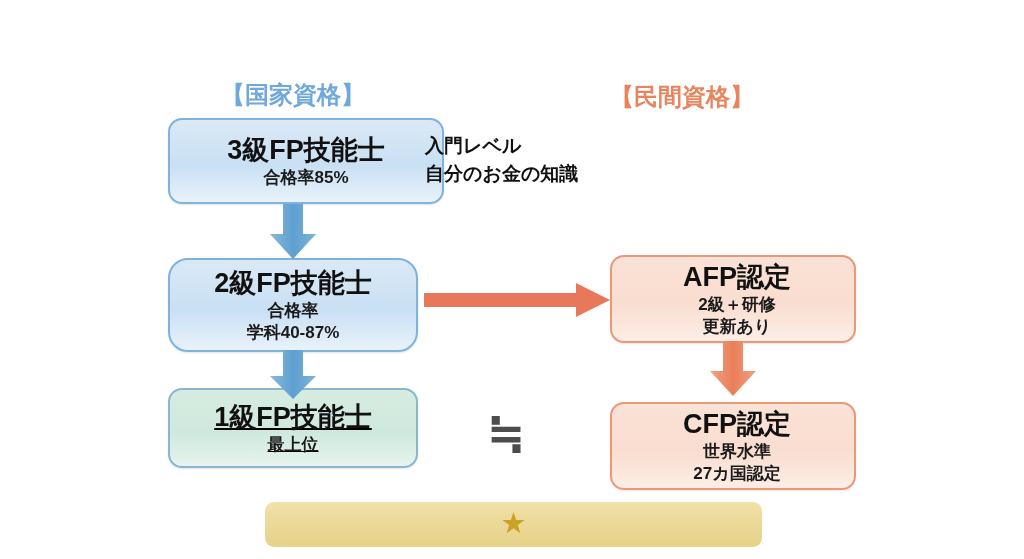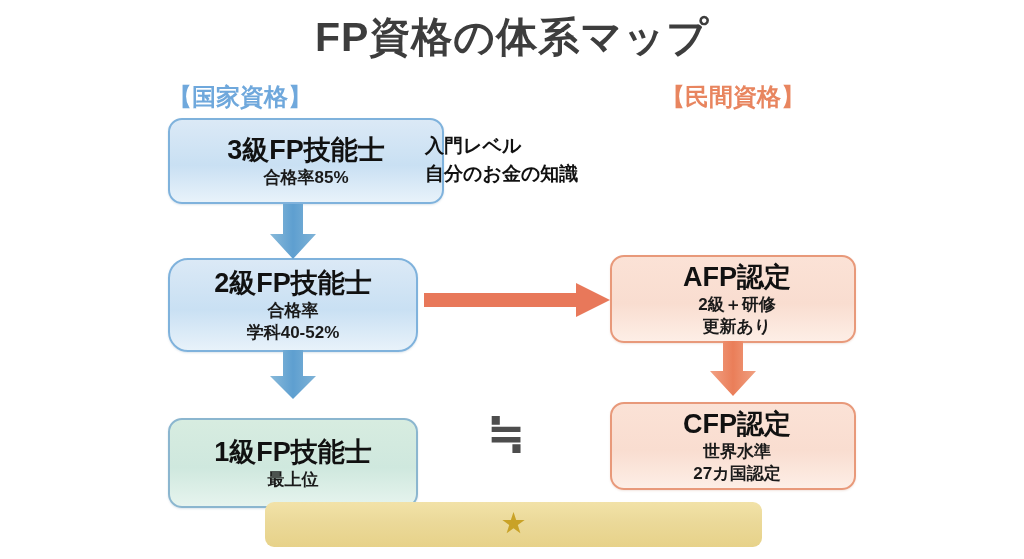--- a/index.html
+++ b/index.html
@@ -38,28 +38,29 @@
     position: absolute;
     font-size: 24px;
     font-weight: bold;
     line-height: 30px;
     white-space: nowrap;
   }
   .col-header.national {
     left: 168px;
     top: 82px;
     width: 250px;
-    text-align: left;
+    text-align: center;
     color: #6fa8dc;
+    font-family: Liberation Mono, monospace;
   }
   .col-header.private {
     left: 610px;
     top: 82px;
     width: 246px;
-    text-align: center;
+    text-align: left;
     color: #e8855f;
   }
 
   
   .box {
     position: absolute;
     border-radius: 14px;
     box-sizing: border-box;
     display: flex;
     flex-direction: column;
@@ -94,21 +95,21 @@
   }
   .box.peach {
     background: linear-gradient(180deg, #fbe2d6 0%, #f9ddd0 55%, #fdeee6 100%);
     border: 2px solid #e8997a;
     box-shadow: 0 1px 2px rgba(190,140,120,0.22);
     padding-left: 8px;
   }
 
   #box-grade3 { left: 168px; top: 118px; width: 276px; height: 86px; }
   #box-grade2 { left: 168px; top: 258px; width: 250px; height: 94px; border-radius: 20px; }
-  #box-grade1 { left: 168px; top: 418px; width: 250px; height: 90px; }
+  #box-grade1 { left: 168px; top: 388px; width: 250px; height: 80px; text-decoration: underline; }
   #box-afp    { left: 610px; top: 255px; width: 246px; height: 88px; }
   #box-cfp    { left: 610px; top: 394px; width: 246px; height: 88px; margin-top: 8px; }
 
   
   .arrow {
     position: absolute;
   }
   #arrow-3-to-2 { left: 268px; top: 204px; width: 50px; height: 56px; }
   #arrow-2-to-1 { left: 268px; top: 350px; width: 50px; height: 50px; }
   #arrow-2-to-afp { left: 424px; top: 282px; width: 188px; height: 36px; }
@@ -170,34 +171,33 @@
     line-height: 34px;
     white-space: nowrap;
     letter-spacing: 0.5px;
   }
 </style>
 </head>
 <body>
 
 <div id="canvas">
 
-  <div class="title">FP資格の体系マップ</div>
 
   <div class="col-header national">【国家資格】</div>
   <div class="col-header private">【民間資格】</div>
 
   <div class="box blue" id="box-grade3">
     <div class="box-title">3級FP技能士</div>
     <div class="box-sub">合格率85%</div>
   </div>
 
   <div class="box blue" id="box-grade2">
     <div class="box-title">2級FP技能士</div>
     <div class="box-sub">合格率</div>
-    <div class="box-sub">学科40-52%</div>
+    <div class="box-sub">学科40-87%</div>
   </div>
 
   <div class="box green" id="box-grade1">
     <div class="box-title">1級FP技能士</div>
     <div class="box-sub">最上位</div>
   </div>
 
   <div class="box peach" id="box-afp">
     <div class="box-title">AFP認定</div>
     <div class="box-sub">2級＋研修</div>

